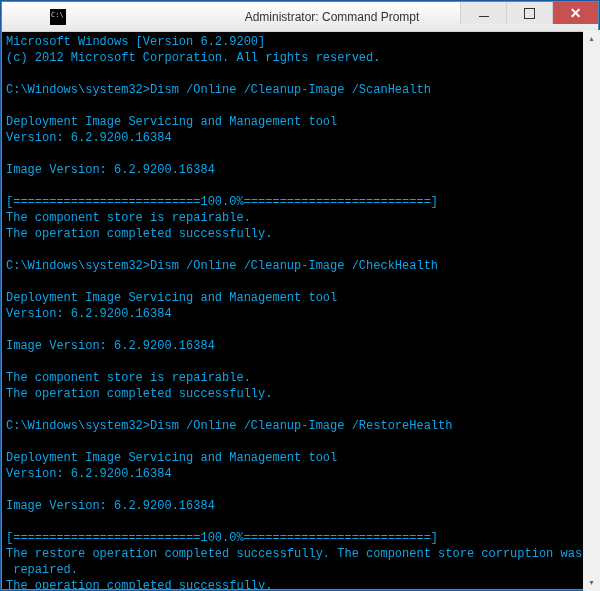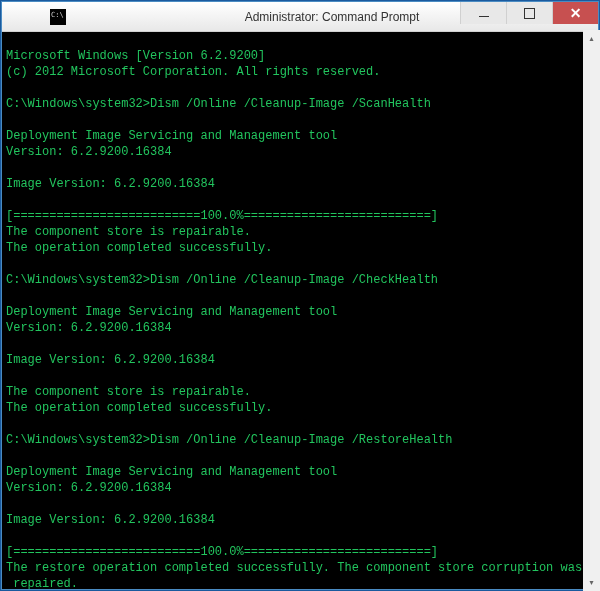--- a/index.html
+++ b/index.html
@@ -73,25 +73,25 @@
     .ctrl-close {
       background: #c75050;
       color: #fff;
       font-size: 14px;
       font-weight: bold;
     }
     .ctrl-close::before { content: "✕"; }
     .terminal {
       flex: 1;
       background: #000;
-      color: #22c55e;
+      color: #0ea5e9;
       font-family: "Consolas", "Courier New", monospace;
       font-size: 12px;
       line-height: 16px;
-      padding: 16px 4px;
+      padding: 2px 4px;
       overflow: hidden;
       position: relative;
       white-space: pre;
     }
     .scrollbar {
       position: absolute;
       right: 0;
       top: 30px;
       bottom: 0;
       width: 17px;

